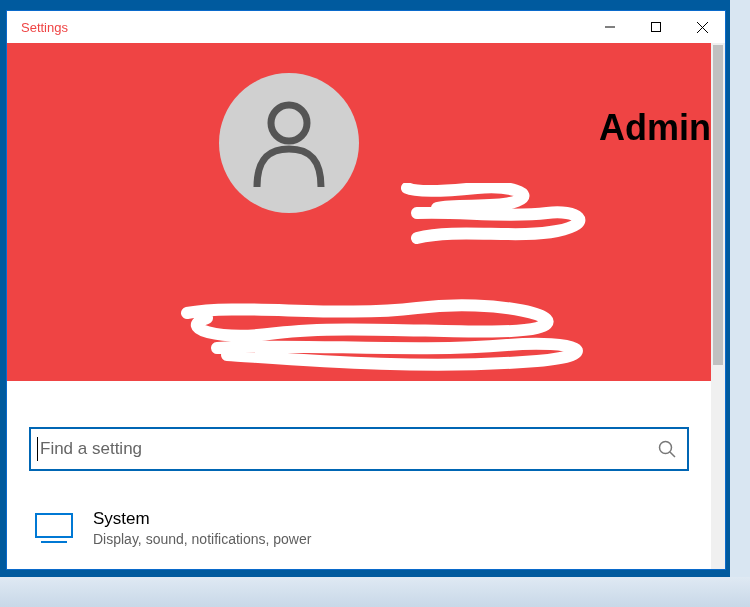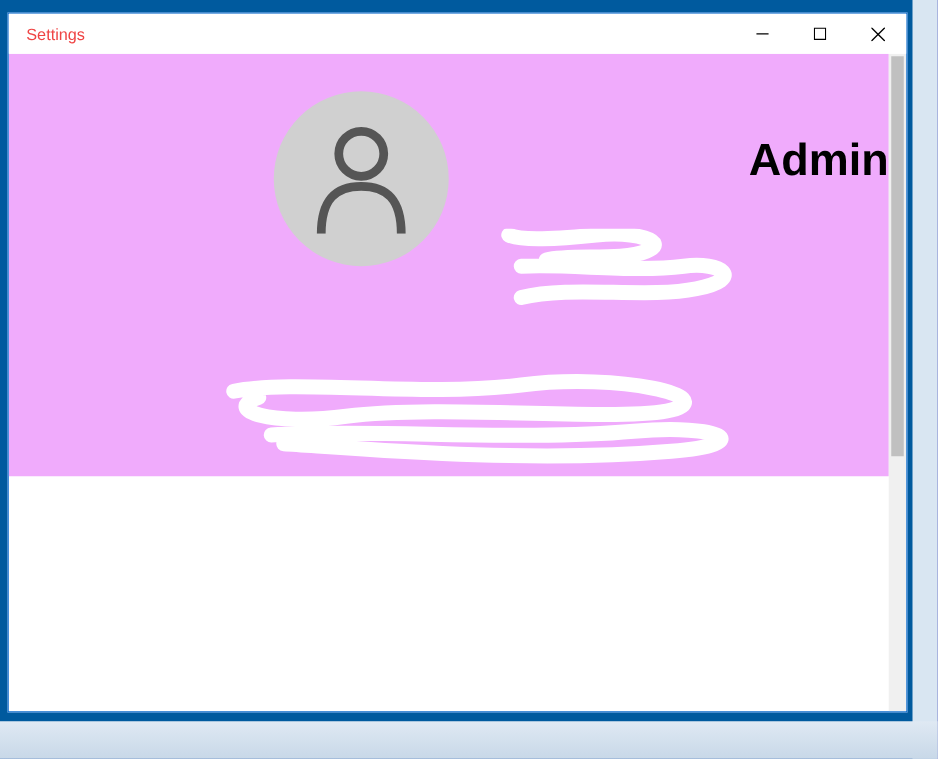--- a/index.html
+++ b/index.html
@@ -60,21 +60,21 @@
     }
     .scrollbar-thumb {
       position: absolute;
       right: 2px;
       top: 2px;
       width: 10px;
       height: 320px;
       background: #c0c0c0;
     }
     .hero {
-      background: #f0abfc;
+      background: #ef4444;
       height: 338px;
       margin-right: 14px;
       position: relative;
       text-align: center;
       padding-top: 30px;
     }
     .avatar {
       width: 140px;
       height: 140px;
       border-radius: 50%;
@@ -207,18 +207,39 @@
             <path d="M 8 88 C 8 60, 20 50, 40 50 C 60 50, 72 60, 72 88" fill="none" stroke="#555" stroke-width="7"></path>
           </svg>
         </div>
         <div class="username">Admin</div>
       </div>
       <svg class="scribble" style="left:150px; top:140px;" width="470" height="190">
         <path d="M 250 5 C 260 10, 290 8, 320 5 C 350 2, 380 10, 360 18 C 340 26, 300 20, 280 25 M 260 30 C 300 28, 350 35, 390 30 C 420 26, 440 40, 400 48 C 360 56, 300 45, 260 55 M 30 130 C 80 120, 180 135, 260 125 C 340 115, 420 135, 380 145 C 340 155, 200 140, 120 150 C 60 158, 20 145, 50 135 M 60 165 C 140 160, 260 170, 350 162 C 420 156, 450 172, 380 178 C 260 188, 120 175, 70 172" fill="none" stroke="#ffffff" stroke-width="12" stroke-linecap="round"></path>
       </svg>
     </div>
 
+    <div class="lower">
+      <div class="search-wrap">
+        <span class="cursor-caret"></span>
+        <input class="search-input" type="text" placeholder="Find a setting" style="">
+        <svg width="20" height="20" viewBox="0 0 20 20">
+          <circle cx="8.5" cy="8.5" r="6" fill="none" stroke="#777" stroke-width="1.5"></circle>
+          <line x1="13" y1="13" x2="18" y2="18" stroke="#777" stroke-width="1.5"></line>
+        </svg>
+      </div>
+
+      <div class="category">
+        <svg class="cat-icon" width="38" height="30" viewBox="0 0 38 30">
+          <rect x="1" y="1" width="36" height="23" fill="none" stroke="#0078d4" stroke-width="2"></rect>
+          <line x1="6" y1="29" x2="32" y2="29" stroke="#0078d4" stroke-width="2"></line>
+        </svg>
+        <div class="cat-text">
+          <div class="cat-title">System</div>
+          <div class="cat-desc">Display, sound, notifications, power</div>
+        </div>
+      </div>
+    </div>
 
     <div class="scrollbar-track">
       <div class="scrollbar-thumb"></div>
     </div>
   </div>
 </div>
 
 </body></html>

